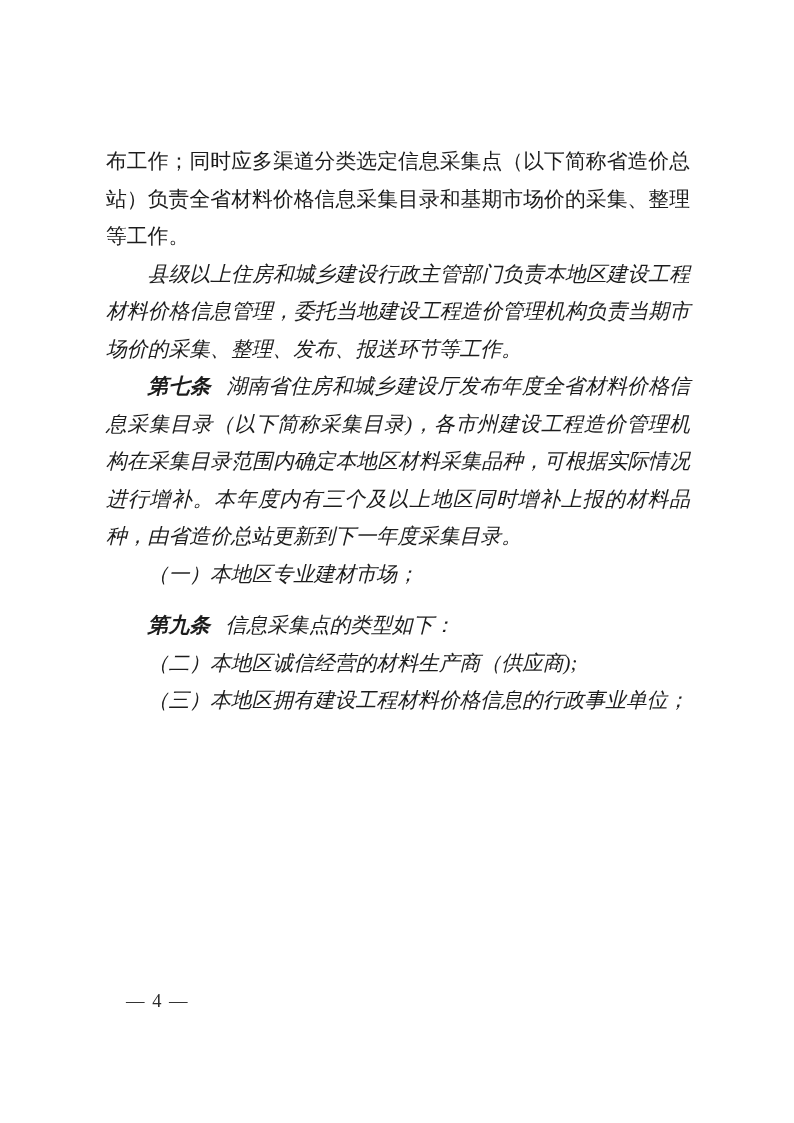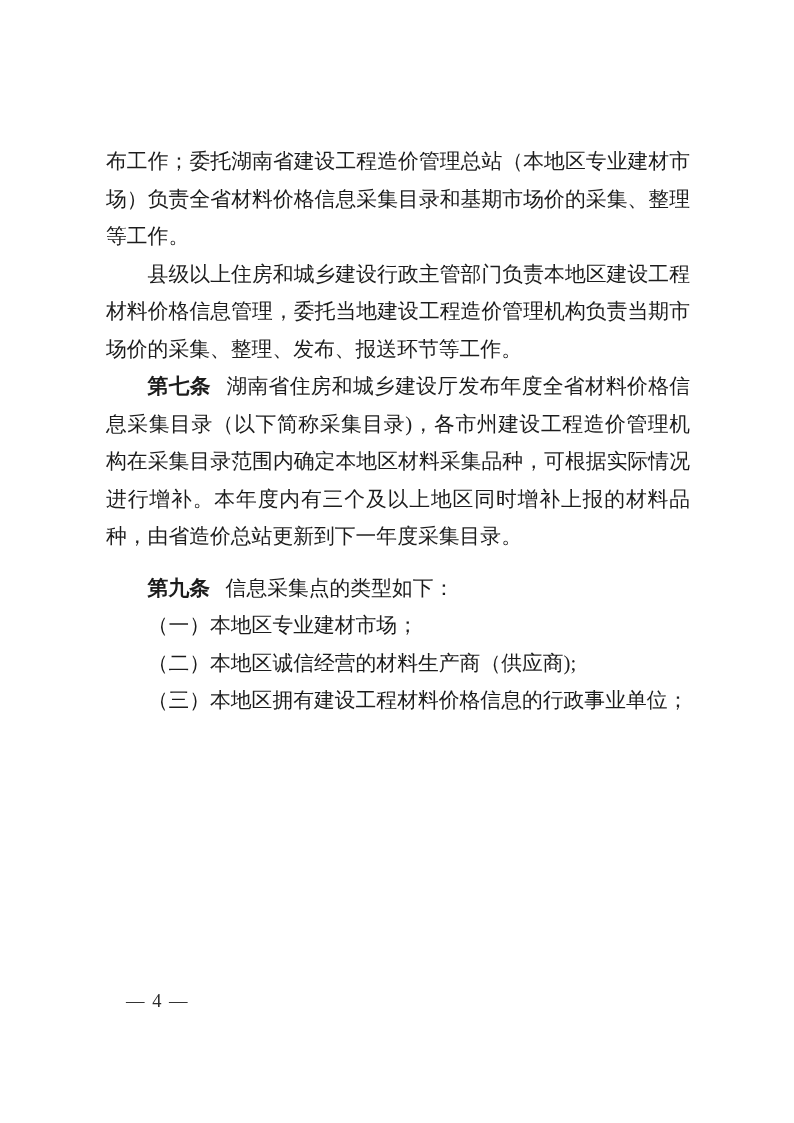--- a/index.html
+++ b/index.html
@@ -25,20 +25,21 @@
     line-height: 37.5px;
     text-align: justify;
     text-justify: inter-character;
   }
   .content p {
     margin: 0;
     padding: 0;
   }
   p.indent {
     text-indent: 2em;
+    font-style: italic;
   }
   p.sp3  { margin-top: 3px; }
   p.sp11 { margin-top: 11px; }
   p.sp14 { margin-top: 14px; }
   .lead {
     font-weight: 700;
     margin-right: 0.75em;
   }
   .footer {
     position: absolute;
@@ -48,31 +49,31 @@
     letter-spacing: 1.5px;
     color: #2a2a2a;
   }
 </style>
 </head>
 <body>
 
 <div class="page">
   <div class="content">
 
-    <p>布工作；委托湖南省建设工程造价管理总站（本地区专业建材市场）负责全省材料价格信息采集目录和基期市场价的采集、整理等工作。</p>
+    <p>布工作；同时应多渠道分类选定信息采集点（以下简称省造价总站）负责全省材料价格信息采集目录和基期市场价的采集、整理等工作。</p>
 
     <p class="indent">县级以上住房和城乡建设行政主管部门负责本地区建设工程材料价格信息管理，委托当地建设工程造价管理机构负责当期市场价的采集、整理、发布、报送环节等工作。</p>
 
     <p class="indent"><b class="lead">第七条</b><span>湖南省住房和城乡建设厅发布年度全省材料价格信息采集目录（以下简称采集目录)，各市州建设工程造价管理机构在采集目录范围内确定本地区材料采集品种，可根据实际情况进行增补。本年度内有三个及以上地区同时增补上报的材料品种，由省造价总站更新到下一年度采集目录。</span></p>
 
 
 
+    <p class="indent">（一）本地区专业建材市场；</p>
+
     <p class="indent sp14"><b class="lead">第九条</b><span>信息采集点的类型如下：</span></p>
-
-    <p class="indent">（一）本地区专业建材市场；</p>
 
     <p class="indent">（二）本地区诚信经营的材料生产商（供应商);</p>
 
     <p class="indent">（三）本地区拥有建设工程材料价格信息的行政事业单位；</p>
 
   </div>
 
   <div class="footer">— 4 —</div>
 </div>
 

